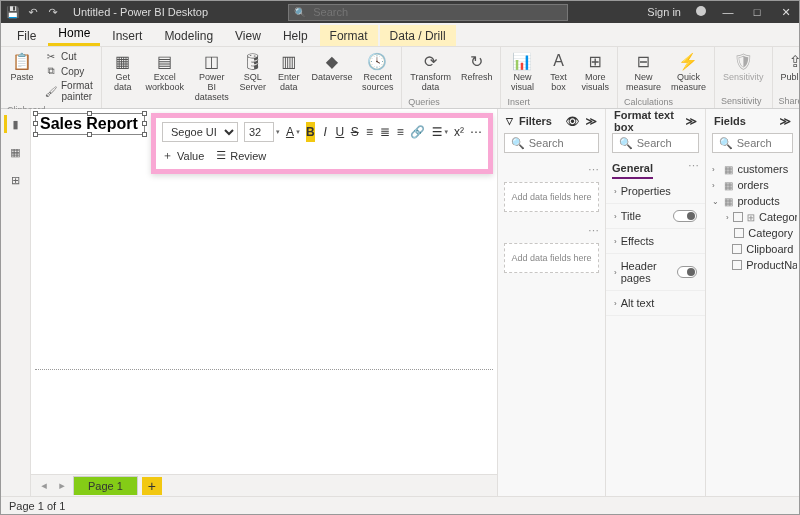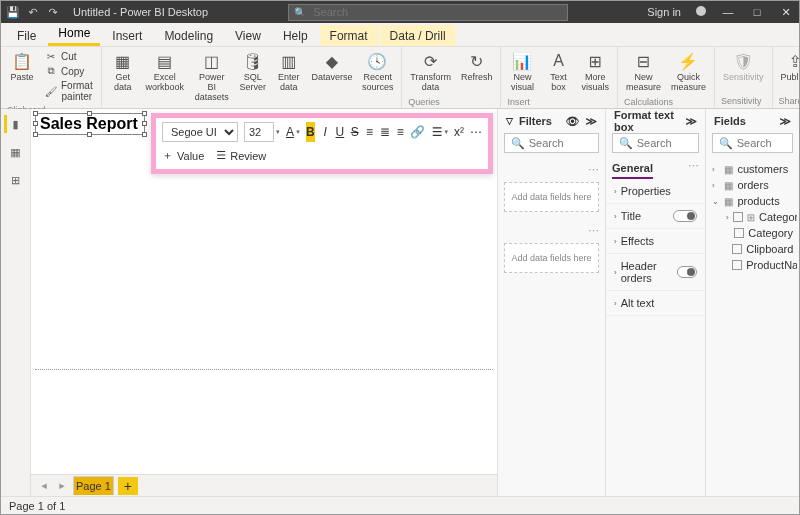--- a/index.html
+++ b/index.html
@@ -47,21 +47,21 @@
 .fmt-row select,.fmt-row input.sz{border:1px solid #c8c6c4;height:20px;font-size:11px;padding:0 4px;background:#fff}
 .fmt-row input.sz{width:30px}
 .fmt-row .fbtn{width:20px;height:20px;display:flex;align-items:center;justify-content:center;cursor:pointer;font-size:12px;color:#333}
 .fmt-row .fbtn.bold{background:#f2c811;font-weight:700}
 .fmt-row .dd{font-size:7px;color:#666;margin-left:-4px}
 .fmt-row2{display:flex;align-items:center;gap:12px;padding:2px 0;color:#888}
 .fmt-row2 .pl{display:flex;align-items:center;gap:4px;font-size:11px}
 .dotted{position:absolute;left:4px;top:260px;right:4px;border-top:1px dotted #999}
 .pagetabs{height:22px;background:#f3f2f1;border-top:1px solid #e1dfdd;display:flex;align-items:center;padding-left:6px;gap:4px}
 .pagetabs .nav{width:14px;text-align:center;color:#999;cursor:pointer}
-.pagetabs .tab{padding:3px 2px;background:#eab308;border:1px solid #d0d0d0;border-bottom:0;font-size:11px;cursor:pointer}
+.pagetabs .tab{padding:3px 14px;background:#84cc16;border:1px solid #d0d0d0;border-bottom:0;font-size:11px;cursor:pointer}
 .pagetabs .add{width:20px;height:18px;background:#f2c811;display:flex;align-items:center;justify-content:center;cursor:pointer;font-size:14px;color:#333}
 .statusbar{height:18px;background:#f3f2f1;border-top:1px solid #e1dfdd;display:flex;align-items:center;padding:0 8px;font-size:10px;color:#666}
 .pane{background:#f8f8f8;border-left:1px solid #e1dfdd;display:flex;flex-direction:column}
 .pane .phdr{height:24px;display:flex;align-items:center;padding:0 8px;font-size:12px;font-weight:600;gap:6px}
 .pane .phdr .sp{margin-left:auto;display:flex;gap:6px;color:#888}
 .pane .psearch{margin:0 6px 6px;height:20px;border:1px solid #c8c6c4;background:#fff;display:flex;align-items:center;padding:0 6px;gap:4px}
 .pane .psearch input{flex:1;border:0;outline:0;font-size:11px;background:transparent}
 .filters{width:108px}
 .filt-sect{padding:4px 6px;font-size:10px;color:#666;display:flex;align-items:center}
 .filt-sect .m{margin-left:auto;color:#999}
@@ -359,21 +359,21 @@
         <span class="chev">›</span>
         <span>Title</span>
         <span class="tog"></span>
       </div>
     <div class="fmt-sect">
         <span class="chev">›</span>
         <span>Effects</span>
       </div>
     <div class="fmt-sect">
         <span class="chev">›</span>
-        <span>Header orders</span>
+        <span>Header pages</span>
         <span class="tog"></span>
       </div>
     <div class="fmt-sect">
         <span class="chev">›</span>
         <span>Alt text</span>
       </div>
   </div>
 
   <div class="pane fields">
     <div class="phdr">

